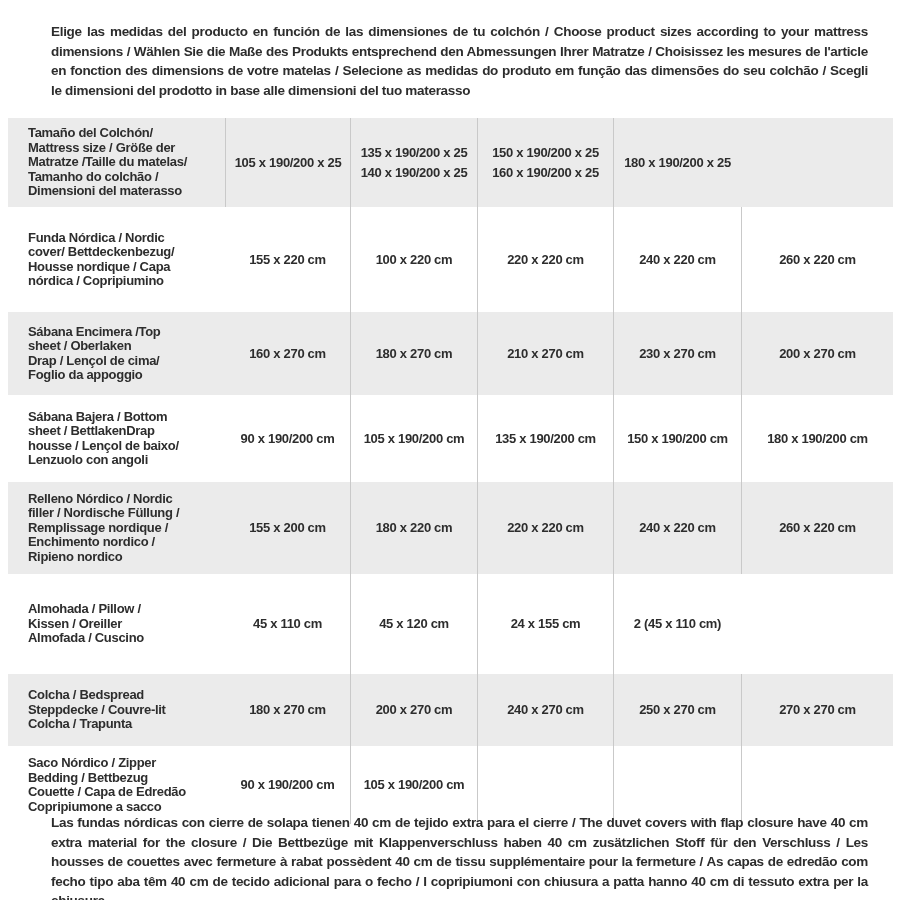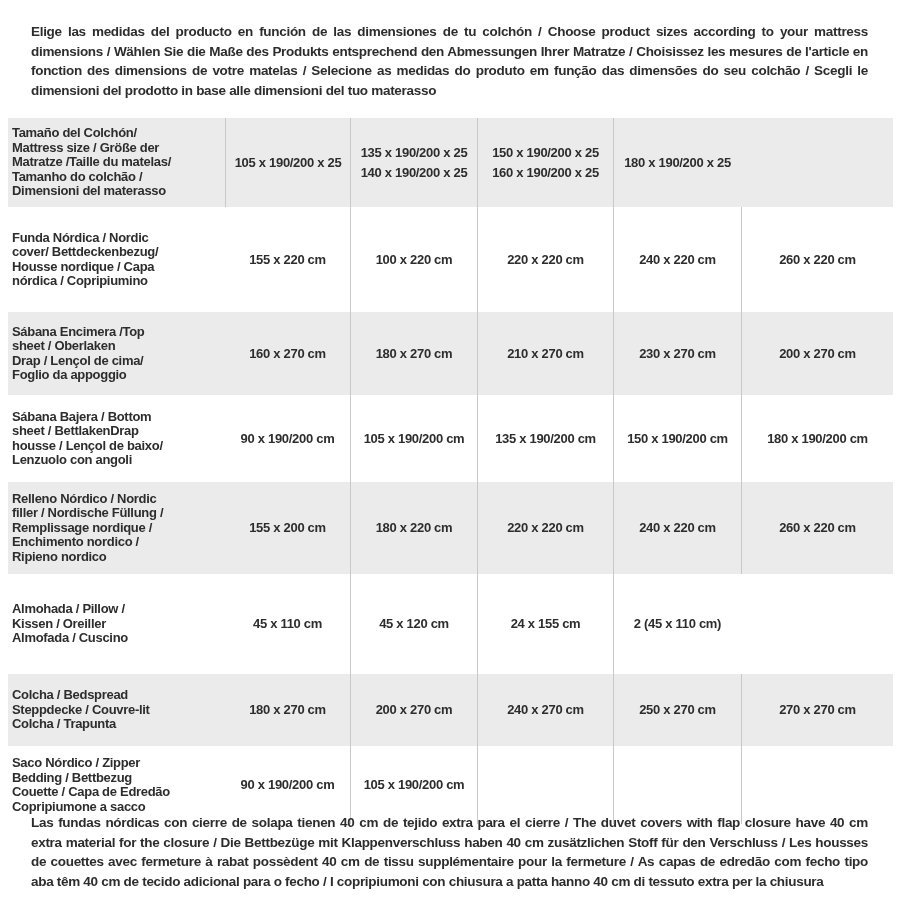--- a/index.html
+++ b/index.html
@@ -5,21 +5,21 @@
   html,body{margin:0;padding:0;}
   body{
     width:900px;height:900px;
     background:#ffffff;
     font-family:"Liberation Sans", sans-serif;
     position:relative;
     color:var(--text,#2d2d2d);
   }
   .note{
     position:absolute;
-    left:31px;right:32px;
+    left:51px;right:32px;
     margin:0;
     font-size:13.5px;
     font-weight:bold;
     letter-spacing:-0.3px;
     line-height:19.5px;
     text-align:justify;
     color:var(--text,#2d2d2d);
   }
   .intro{top:22px;}
   .foot{top:806px;margin-top:7px;}
@@ -41,21 +41,21 @@
     font-weight:bold;
     letter-spacing:-0.3px;
     text-align:center;
     white-space:pre-line;
     line-height:20px;
     color:var(--text,#2d2d2d);
   }
   .cell.label{
     justify-content:flex-start;
     text-align:left;
-    padding-left:4px;
+    padding-left:20px;
     line-height:14.5px;
     font-size:13px;
   }
   .cell.bordered{border-left:1px solid var(--divider,#c9c9c9);}
 </style>
 </head>
 <body style="background: rgb(255, 255, 255);">
 
 <p class="note intro">Elige las medidas del producto en función de las dimensiones de tu colchón / Choose product sizes according to your mattress dimensions / Wählen Sie die Maße des Produkts entsprechend den Abmessungen Ihrer Matratze / Choisissez les mesures de l'article en fonction des dimensions de votre matelas / Selecione as medidas do produto em função das dimensões do seu colchão / Scegli le dimensioni del prodotto in base alle dimensioni del tuo materasso</p>
 

